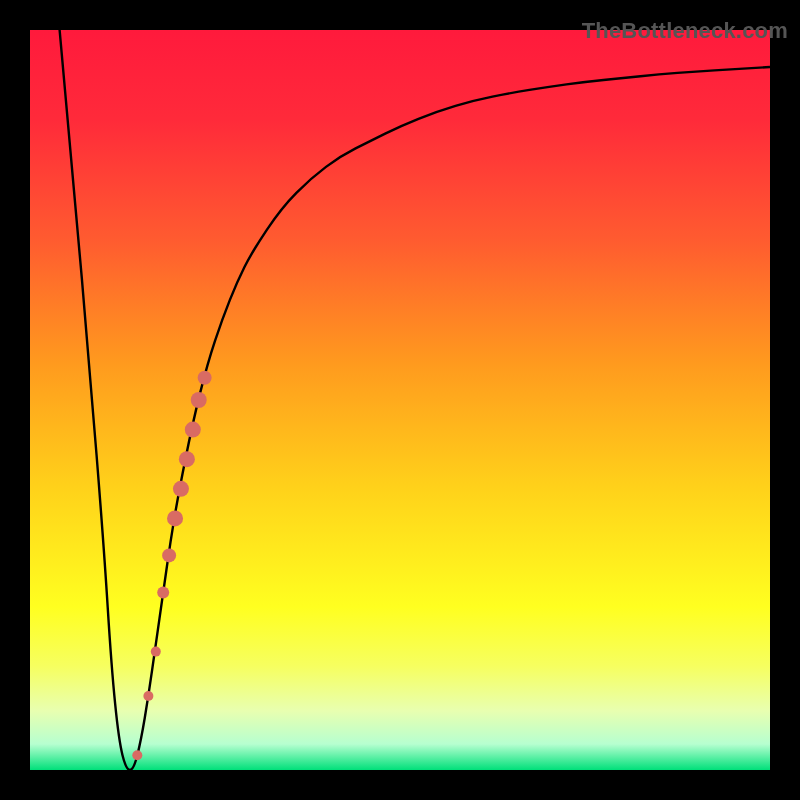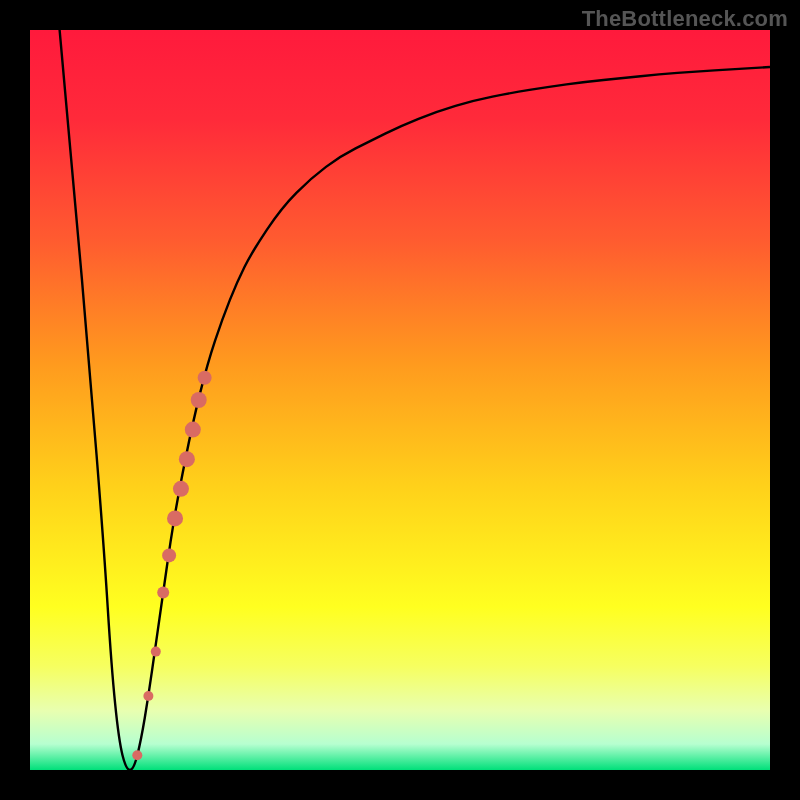--- a/index.html
+++ b/index.html
@@ -24,21 +24,21 @@
     width: 740px;
     height: 740px;
     overflow: hidden;
   }
   .gradient-bg {
     position: absolute;
     inset: 0;
   }
   .watermark {
     position: absolute;
-    top: 6px;
+    top: 18px;
     right: 12px;
     color: #555;
     font-size: 22px;
     font-weight: 600;
     letter-spacing: 0.2px;
     user-select: none;
   }
   svg { display: block; }
 </style>
 </head>

